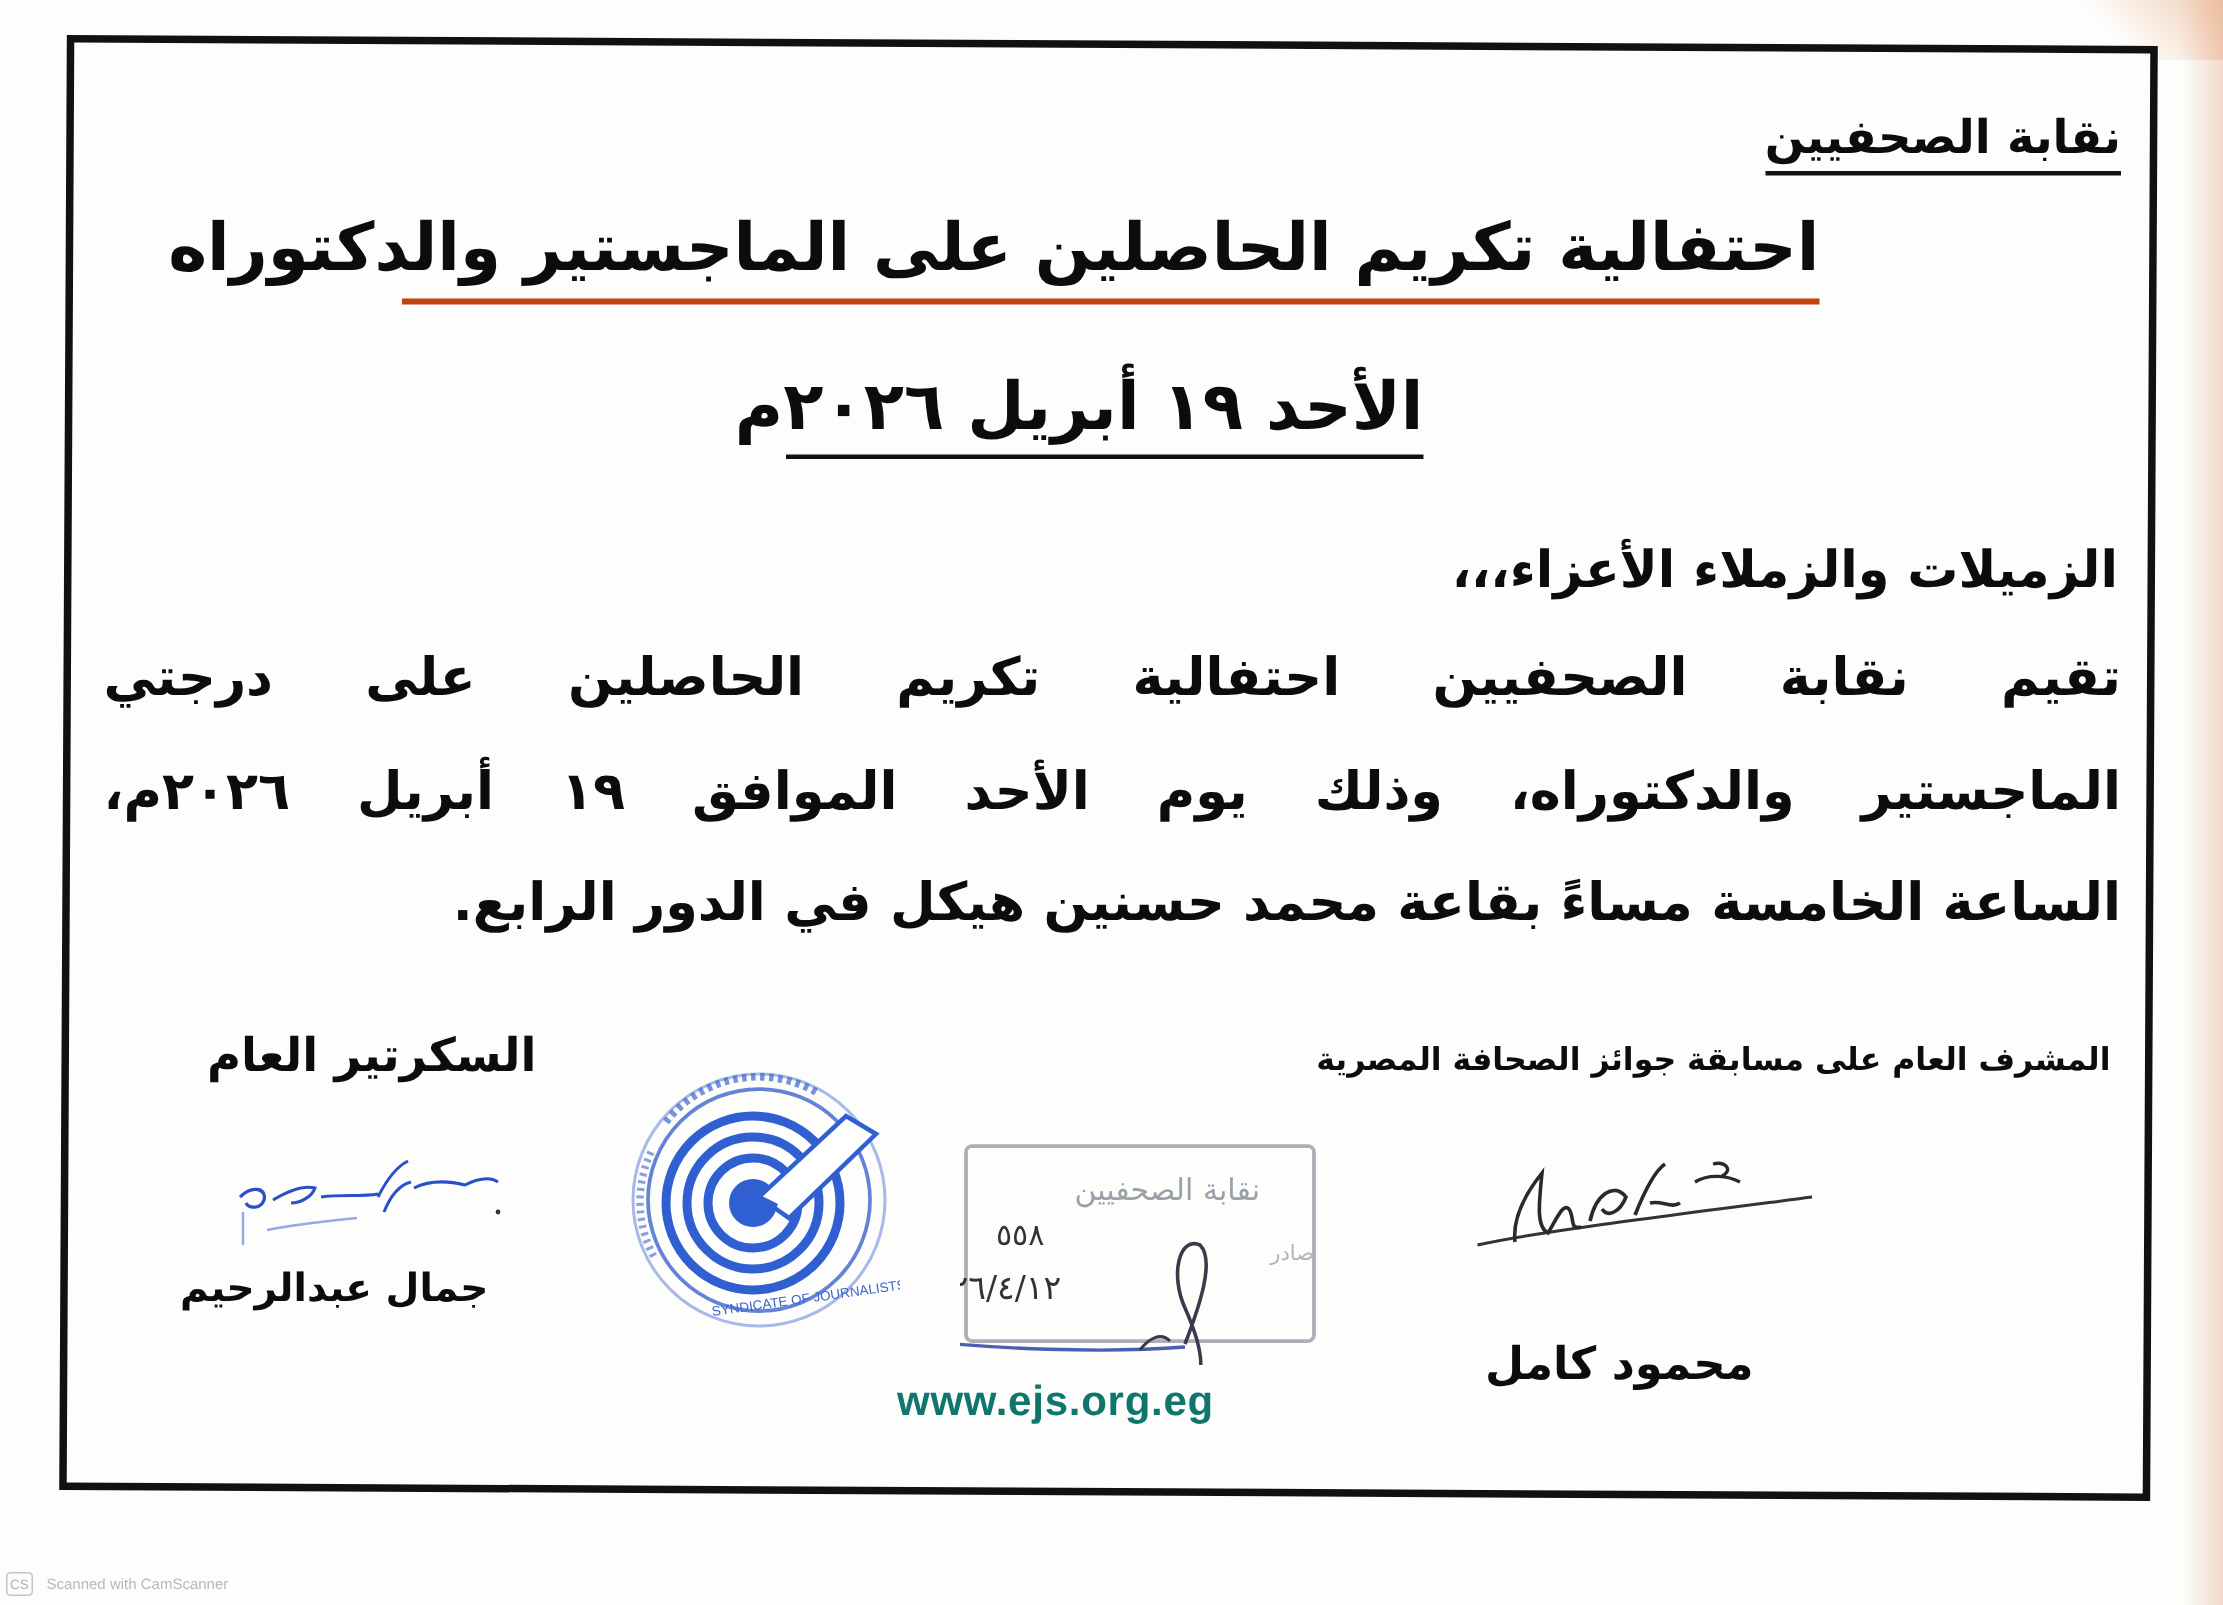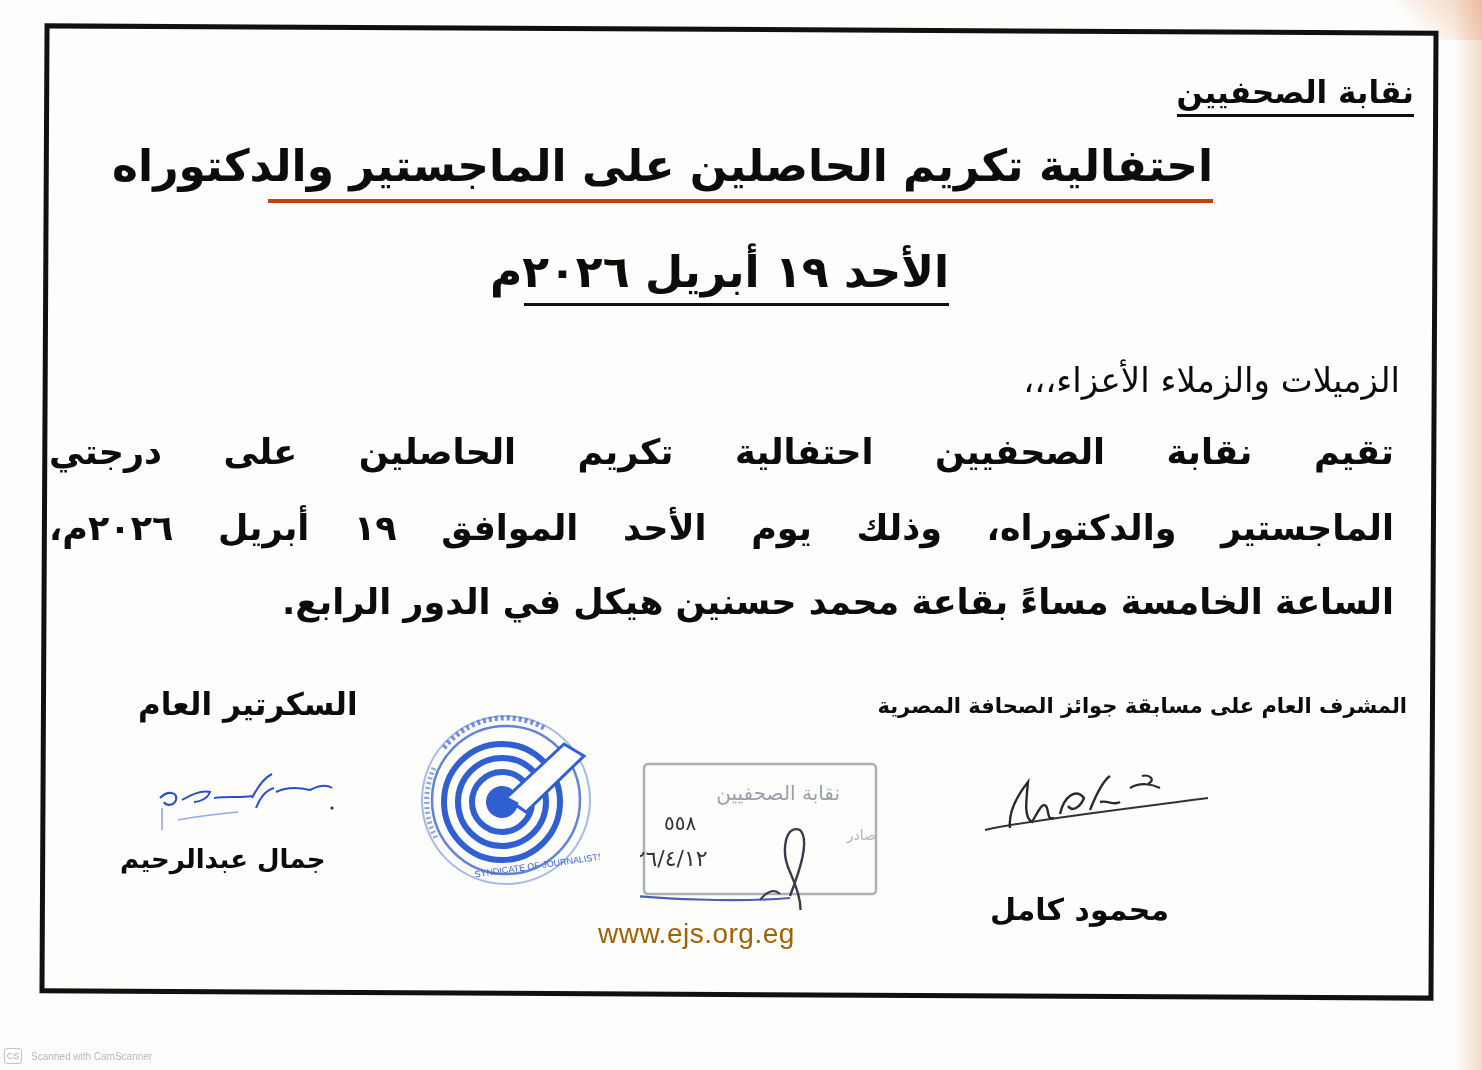--- a/index.html
+++ b/index.html
@@ -75,29 +75,29 @@
       width: 425px;
       text-align: left;
       font-size: 44px;
       font-weight: bold;
       padding-bottom: 6px;
       border-bottom: 3px solid #111;
       white-space: nowrap;
     }
     .greeting {
       position: absolute;
-      right: 82px;
+      right: 70px;
       top: 360px;
       font-size: 34px;
-      font-weight: normal;
+      font-weight: bold;
       white-space: nowrap;
     }
     .body-line {
       position: absolute;
-      right: 88px;
+      right: 68px;
       width: 1345px;
       font-size: 35px;
       font-weight: bold;
       text-align: justify;
       text-align-last: justify;
       white-space: nowrap;
     }
     .body-line.l1 { top: 432px; }
     .body-line.l2 { top: 508px; }
     .body-line.l3 {
@@ -153,24 +153,24 @@
       left: 640px;
       top: 760px;
       width: 240px;
       height: 150px;
     }
     .website {
       position: absolute;
       left: 598px;
       top: 918px;
       font-family: "Liberation Sans", sans-serif;
-      font-weight: normal;
+      font-weight: bold;
       font-size: 28px;
       letter-spacing: 0.5px;
-      color: #a16207;
+      color: #0f766e;
       white-space: nowrap;
     }
     .watermark {
       position: absolute;
       left: 4px;
       top: 1048px;
       display: flex;
       align-items: center;
       gap: 9px;
       font-family: "Liberation Sans", sans-serif;

